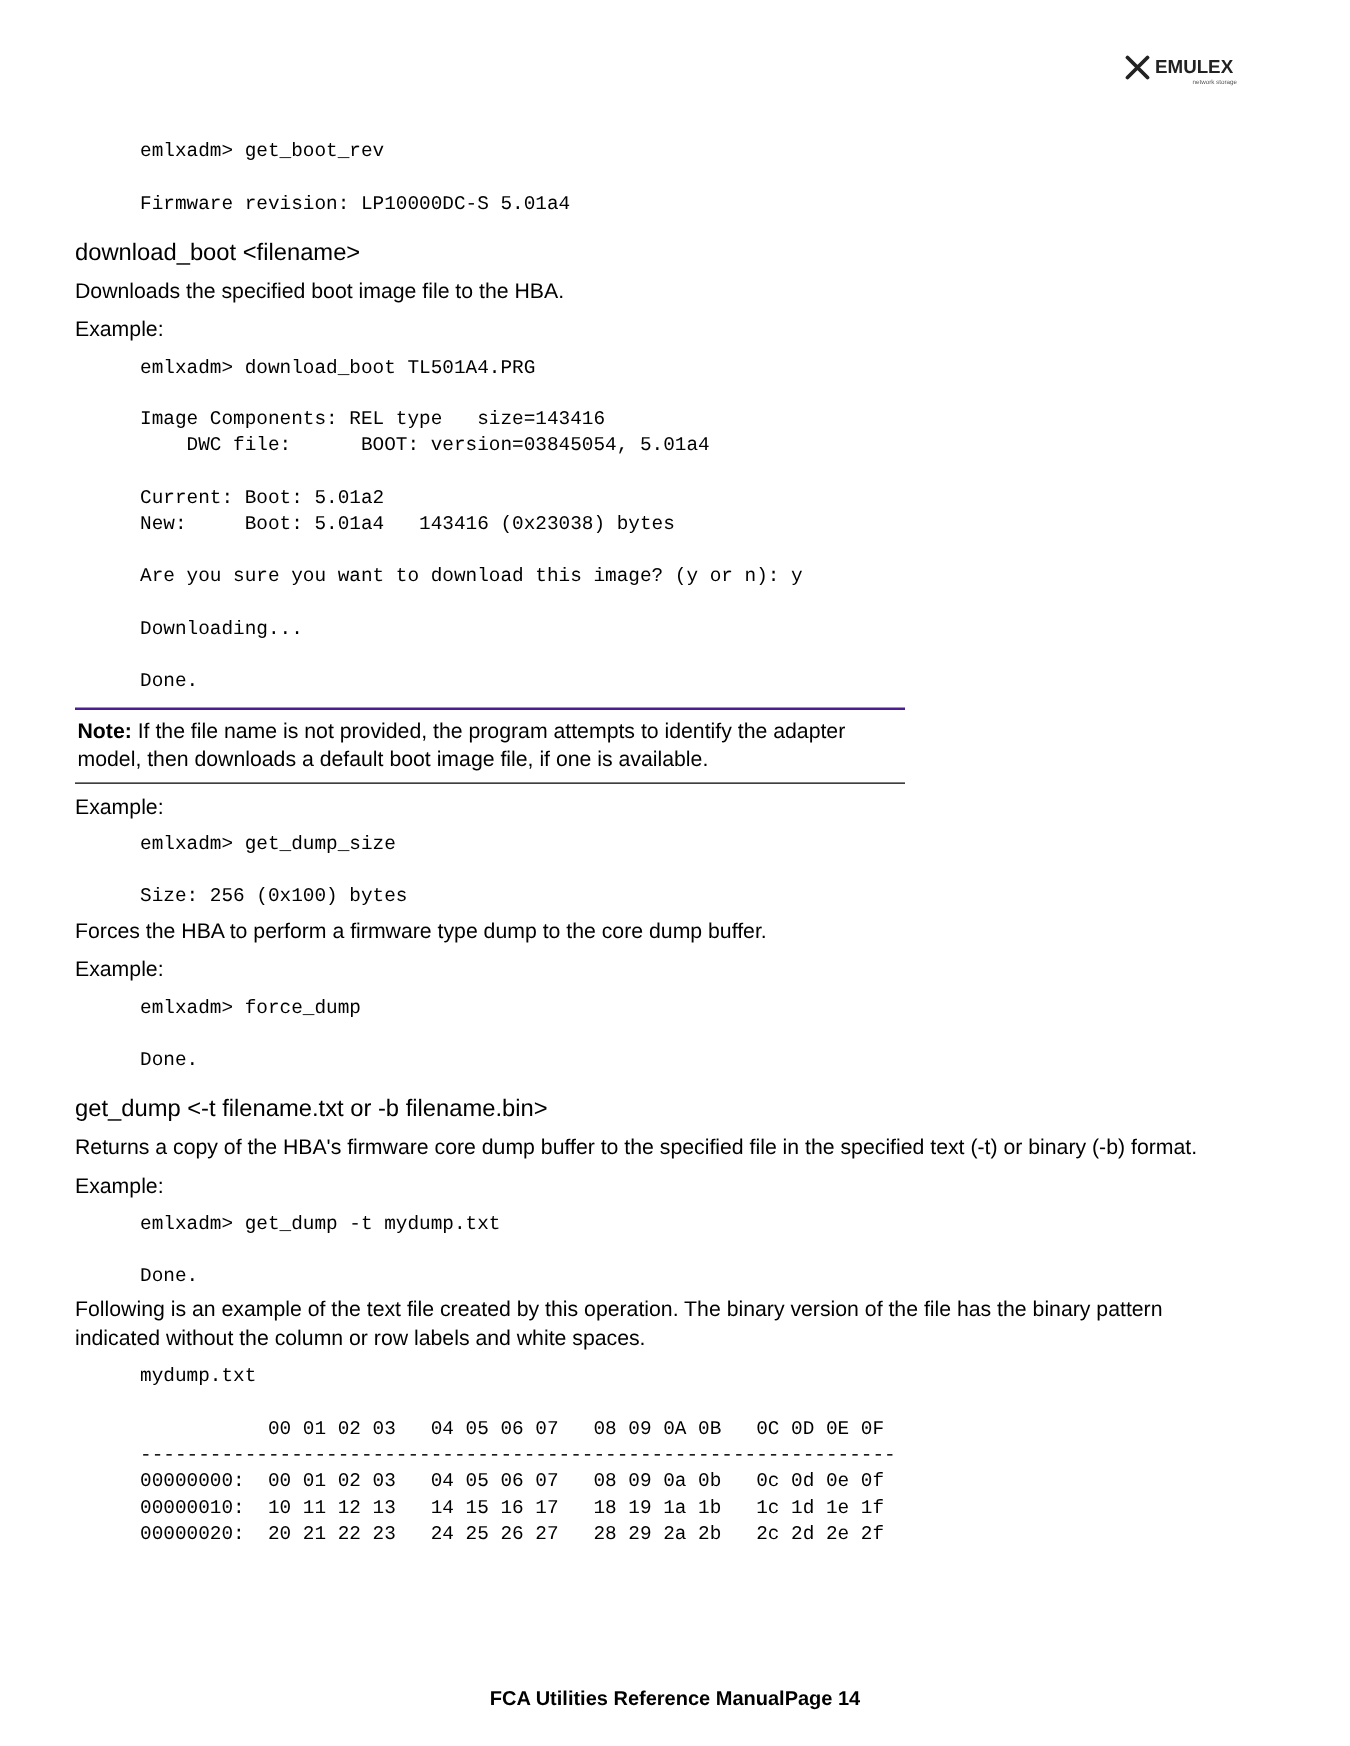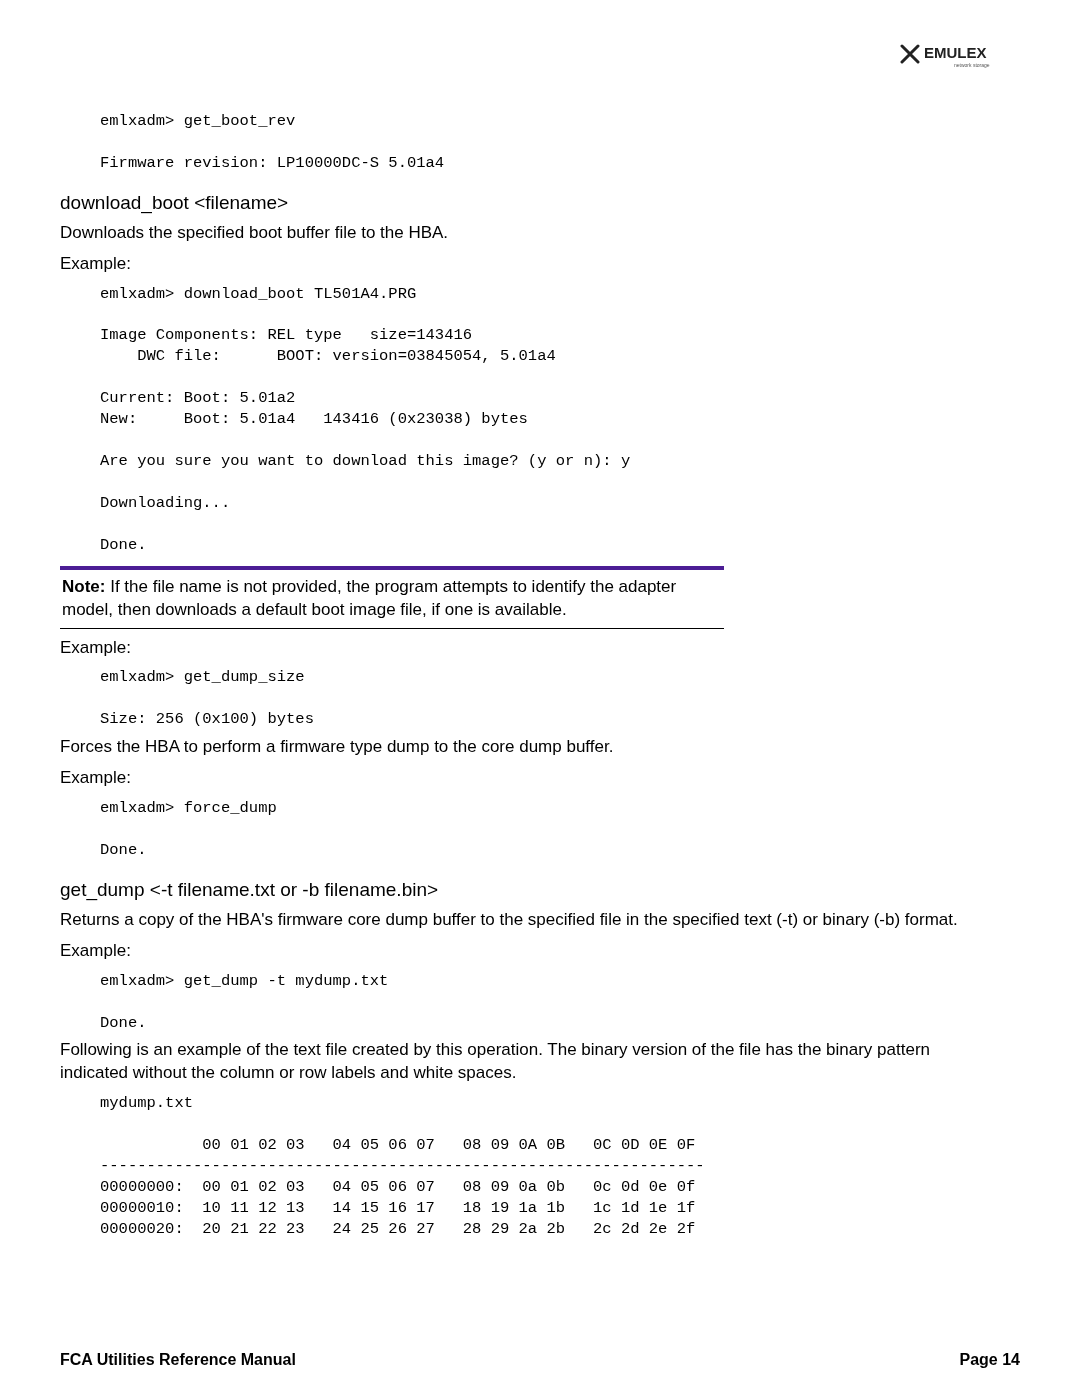--- a/index.html
+++ b/index.html
@@ -37,38 +37,38 @@
     margin-top: 18px;
     margin-bottom: 8px;
   }
   .para {
     margin: 6px 0 8px 0;
   }
   pre.code {
     font-family: "Courier New", monospace;
     font-size: 15.5px;
     line-height: 1.35;
-    margin: 6px 0 6px 40px;
+    margin: 6px 0 6px 52px;
     white-space: pre;
   }
   .note-box {
-    border-top: 4px solid #4c1d95;
+    border-top: 2px solid #4c1d95;
     border-bottom: 1px solid #000;
     padding: 6px 2px;
     margin: 10px 0 8px 0;
     width: 660px;
   }
   .note-label { font-weight: bold; }
   .footer {
     position: absolute;
     bottom: 28px;
     left: 60px;
     right: 60px;
     display: flex;
-    justify-content: space-between;
+    justify-content: center;
     font-weight: bold;
     font-size: 16px;
   }
   .spacer-top { height: 65px; }
 </style>
 </head>
 <body>
 
 <div class="page">
 
@@ -82,21 +82,21 @@
     </svg>
   </div>
 
   <div class="spacer-top"></div>
 
   <pre class="code hljs">emlxadm&gt; get_boot_rev
 
 Firmware revision: LP10000DC-S 5.01a4</pre>
 
   <div class="heading">download_boot &lt;filename&gt;</div>
-  <div class="body-text para">Downloads the specified boot buffer file to the HBA.</div>
+  <div class="body-text para">Downloads the specified boot image file to the HBA.</div>
   <div class="body-text para">Example:</div>
   <pre class="code hljs">emlxadm&gt; download_boot TL501A4.PRG
 
 Image Components: REL type   size=143416
     DWC file:      BOOT: version=03845054, 5.01a4
 
 Current: Boot: 5.01a2
 New:     Boot: 5.01a4   143416 (0x23038) bytes
 
 Are you sure you want to download this image? (y or n): y

